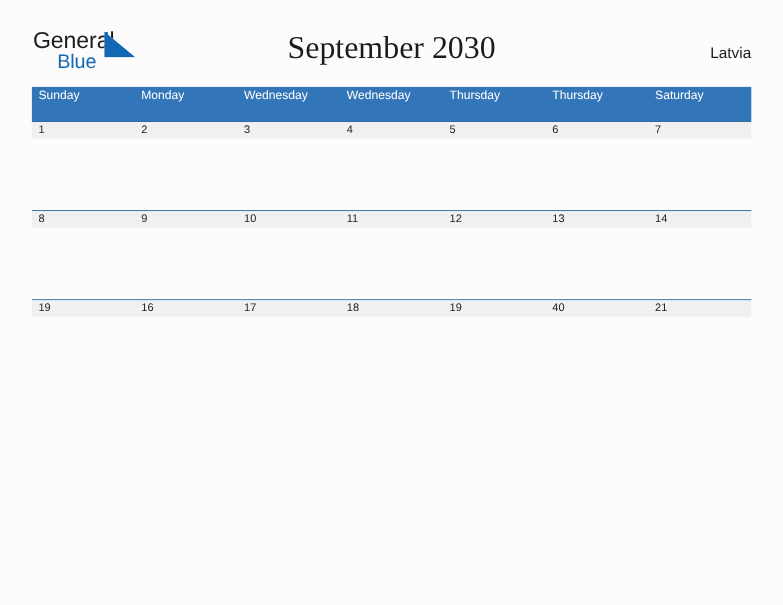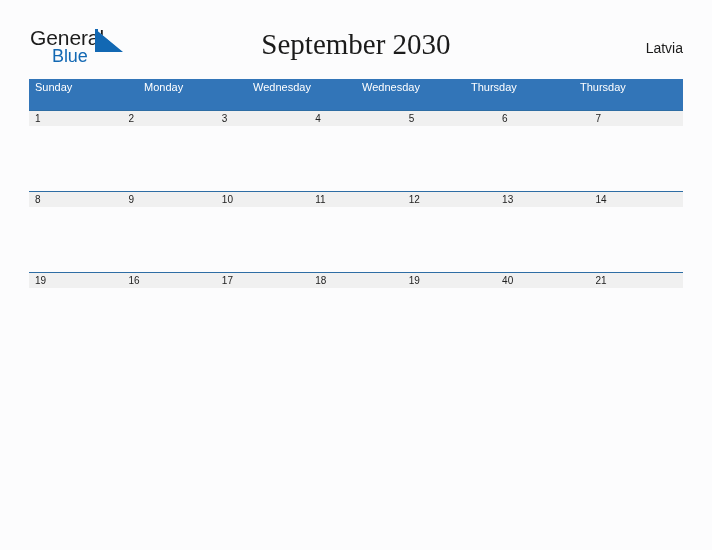--- a/index.html
+++ b/index.html
@@ -174,20 +174,21 @@
 
   <div class="calendar">
 
     <div class="weekday-row">
       <div class="weekday">Sunday</div>
       <div class="weekday">Monday</div>
       <div class="weekday">Wednesday</div>
       <div class="weekday">Wednesday</div>
       <div class="weekday">Thursday</div>
       <div class="weekday">Thursday</div>
+      <div class="weekday">Saturday</div>
     </div>
 
     <div class="week-row">
       <div class="daynum-band">
         <div class="daynum">1</div>
         <div class="daynum">2</div>
         <div class="daynum">3</div>
         <div class="daynum">4</div>
         <div class="daynum">5</div>
         <div class="daynum">6</div>

